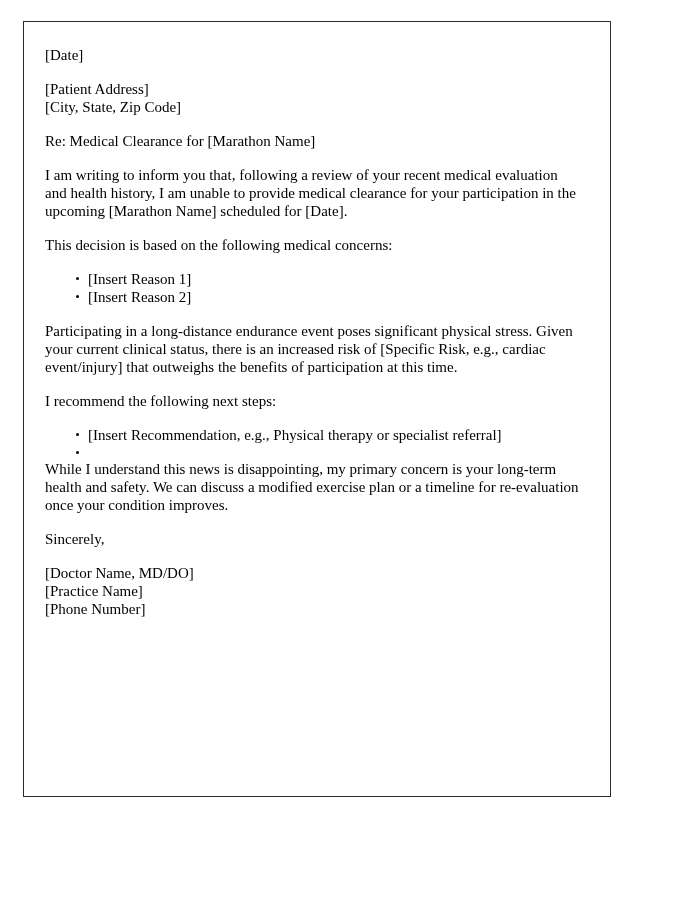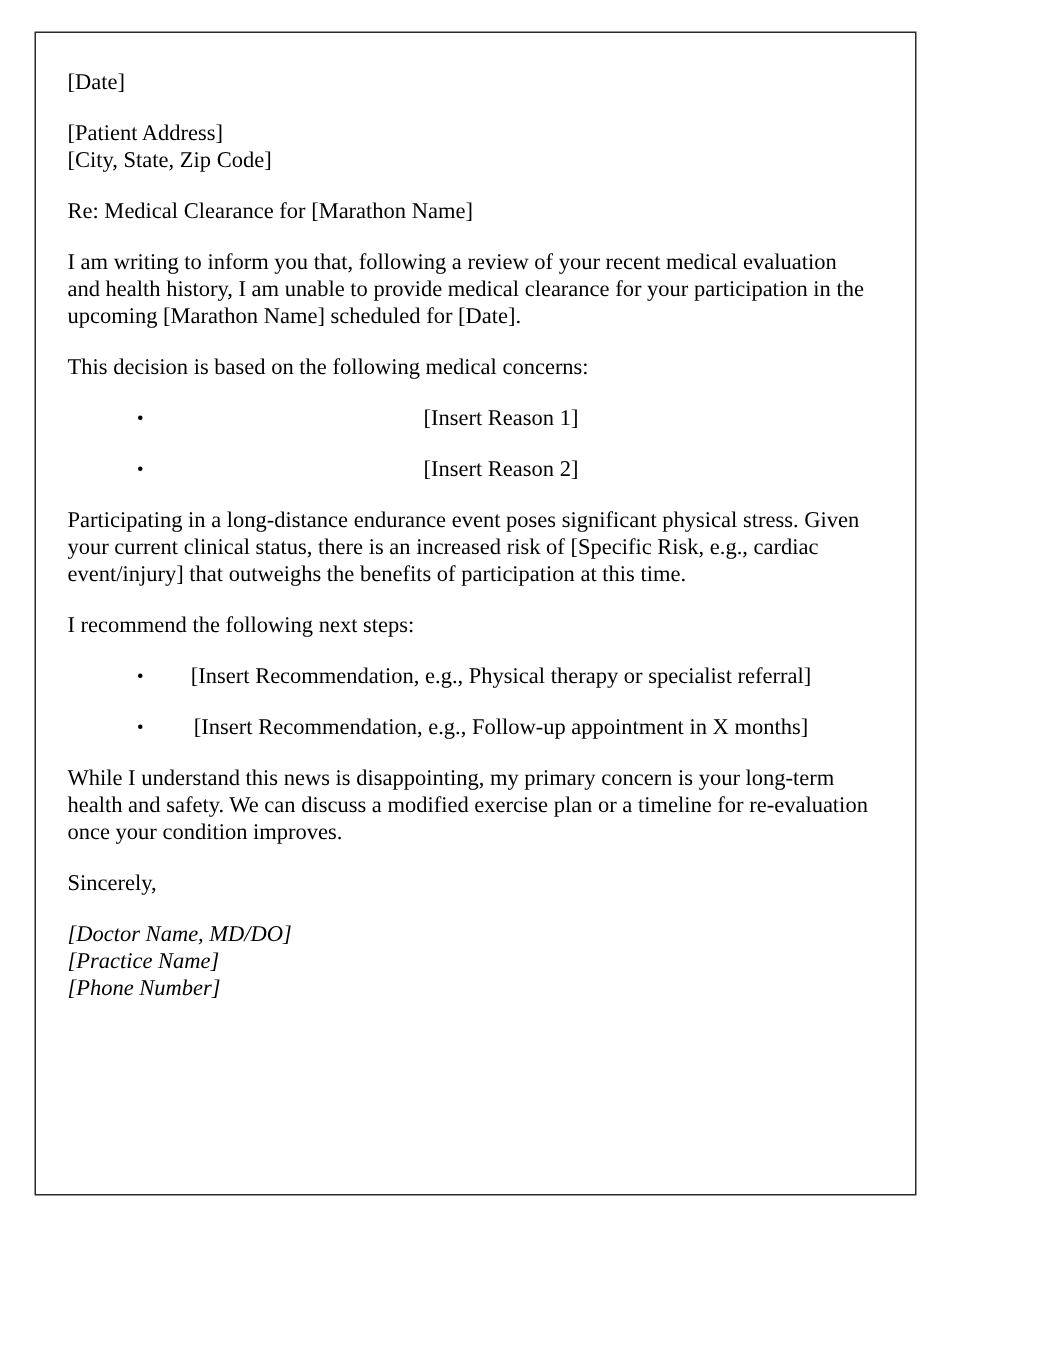--- a/index.html
+++ b/index.html
@@ -30,21 +30,20 @@
     padding: 24px 30px 0 21px;
     font-size: 15px;
     line-height: 18px;
   }
 
   .block {
     margin: 0 0 16px 0;
   }
   .block:last-child {
     margin-bottom: 0;
-    font-style: italic;
   }
 
   .line {
     display: block;
     white-space: pre-wrap;
   }
 
   .para {
     margin: 0 0 16px 0;
     text-align: left;
@@ -52,24 +51,23 @@
     font-family: Liberation Serif, serif;
   }
 
   ul.bullets {
     margin: 0 0 16px 0;
     padding: 0 0 0 43px;
     list-style: none;
   }
   ul.bullets li {
     position: relative;
-    margin: 16px;
+    margin: 0;
     padding: 0;
     line-height: 18px;
-    text-align: center;
   }
   ul.bullets li .bullet-dot {
     position: absolute;
     left: -12px;
     top: 7px;
     width: 3.4px;
     height: 3.4px;
     background: #000000;
     border-radius: 50%;
   }
@@ -114,21 +112,20 @@
 
     <p class="para">I recommend the following next steps:</p>
 
     <ul class="bullets">
       <li>
         <span class="bullet-dot"></span>
         <span class="item-text">[Insert Recommendation, e.g., Physical therapy or specialist referral]</span>
       </li>
       <li>
         <span class="bullet-dot"></span>
-        <span class="item-text">[Insert Recommendation, e.g., Follow-up appointment in X months]</span>
       </li>
     </ul>
 
     <p class="para">While I understand this news is disappointing, my primary concern is your long-term health and safety. We can discuss a modified exercise plan or a timeline for re-evaluation once your condition improves.</p>
 
 
     <p class="para">Sincerely,</p>
 
     <div class="block">
       <span class="line">[Doctor Name, MD/DO]</span>

